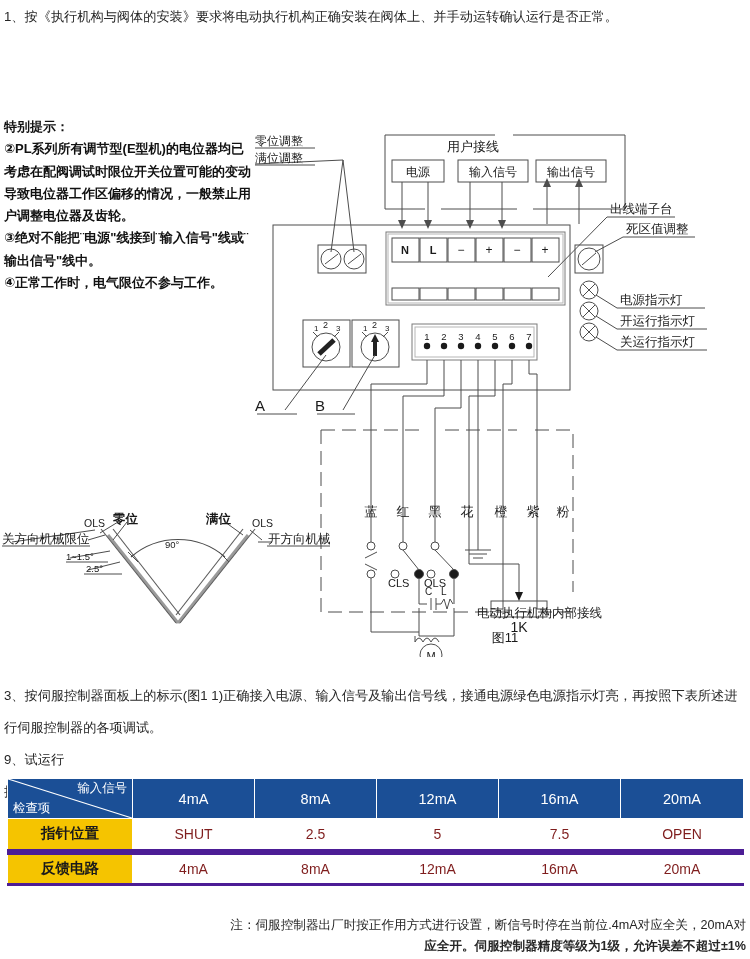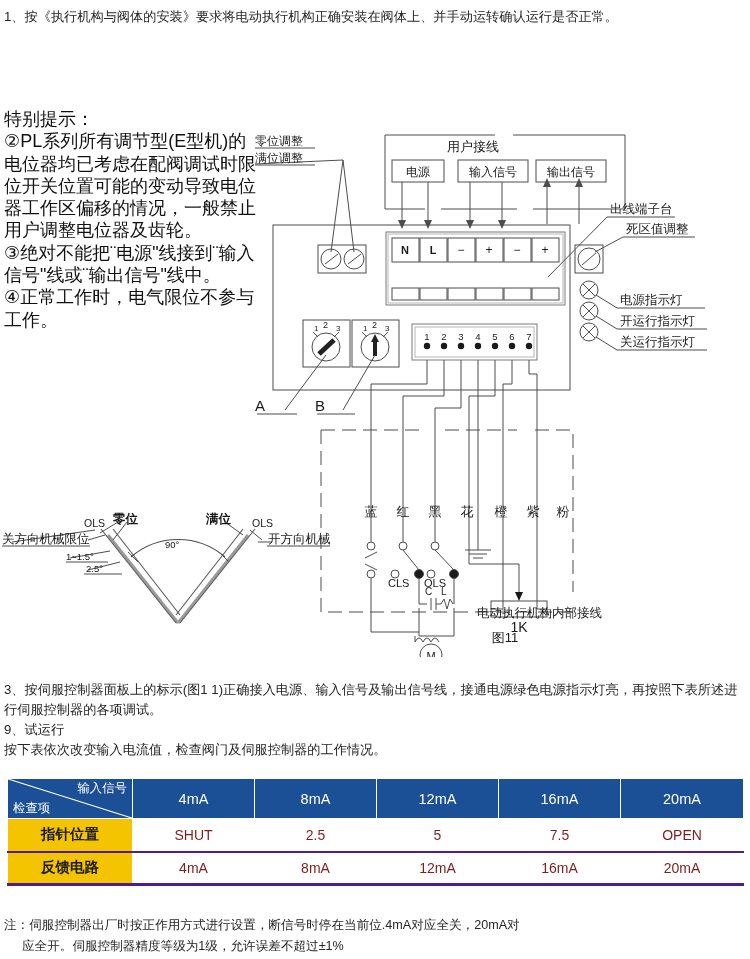--- a/index.html
+++ b/index.html
@@ -24,52 +24,52 @@
     line-height: 23px;
     letter-spacing: 0px;
     color: #262626;
   }
   .top-para p { margin: 0; }
 
   
   .notes {
     position: absolute;
     left: 4px;
-    top: 108px;
+    top: 116px;
     width: 252px;
-    font-size: 18px;
+    font-size: 13px;
     line-height: 22.3px;
-    font-weight: normal;
+    font-weight: bold;
     color: #111;
   }
   .notes p { margin: 0; }
 
   
   .mid-para {
     position: absolute;
     left: 4px;
     top: 680px;
     width: 742px;
     font-size: 13.2px;
-    line-height: 20px;
+    line-height: 32px;
     color: #262626;
   }
   .mid-para p { margin: 0; }
 
   .note-para {
     position: absolute;
     left: 4px;
     top: 915px;
     width: 742px;
     font-size: 12.6px;
     line-height: 21px;
     color: #262626;
   }
-  .note-para p { margin: 0; }
-  .note-para .indent { padding-left: 18px; }
+  .note-para p { margin: 0; text-align: right; }
+  .note-para .indent { padding-left: 18px; font-weight: bold; }
 
   
   .chk-table {
     position: absolute;
     left: 7px;
     top: 778px;
     width: 736px;
     border-collapse: collapse;
     table-layout: fixed;
   }
@@ -103,21 +103,21 @@
     position: absolute; left: 0; top: 0; width: 100%; height: 100%;
   }
   .corner .lbl-in {
     position: absolute; right: 5px; top: 1px;
     font-size: 12.4px; color: #fff; font-weight: normal;
   }
   .corner .lbl-chk {
     position: absolute; left: 5px; bottom: 1px;
     font-size: 12.4px; color: #fff; font-weight: normal;
   }
-  .chk-table tr.body-row td { border-bottom: 2px solid #4c1d95; }
+  .chk-table tr.body-row td { border-bottom: 6px solid #4c1d95; }
   .chk-table tr:last-child td { border-bottom: 3px solid #4c1d95; }
 
   
   .diagram {
     position: absolute;
     left: 255px;
     top: 112px;
     width: 495px;
     height: 545px;
   }

